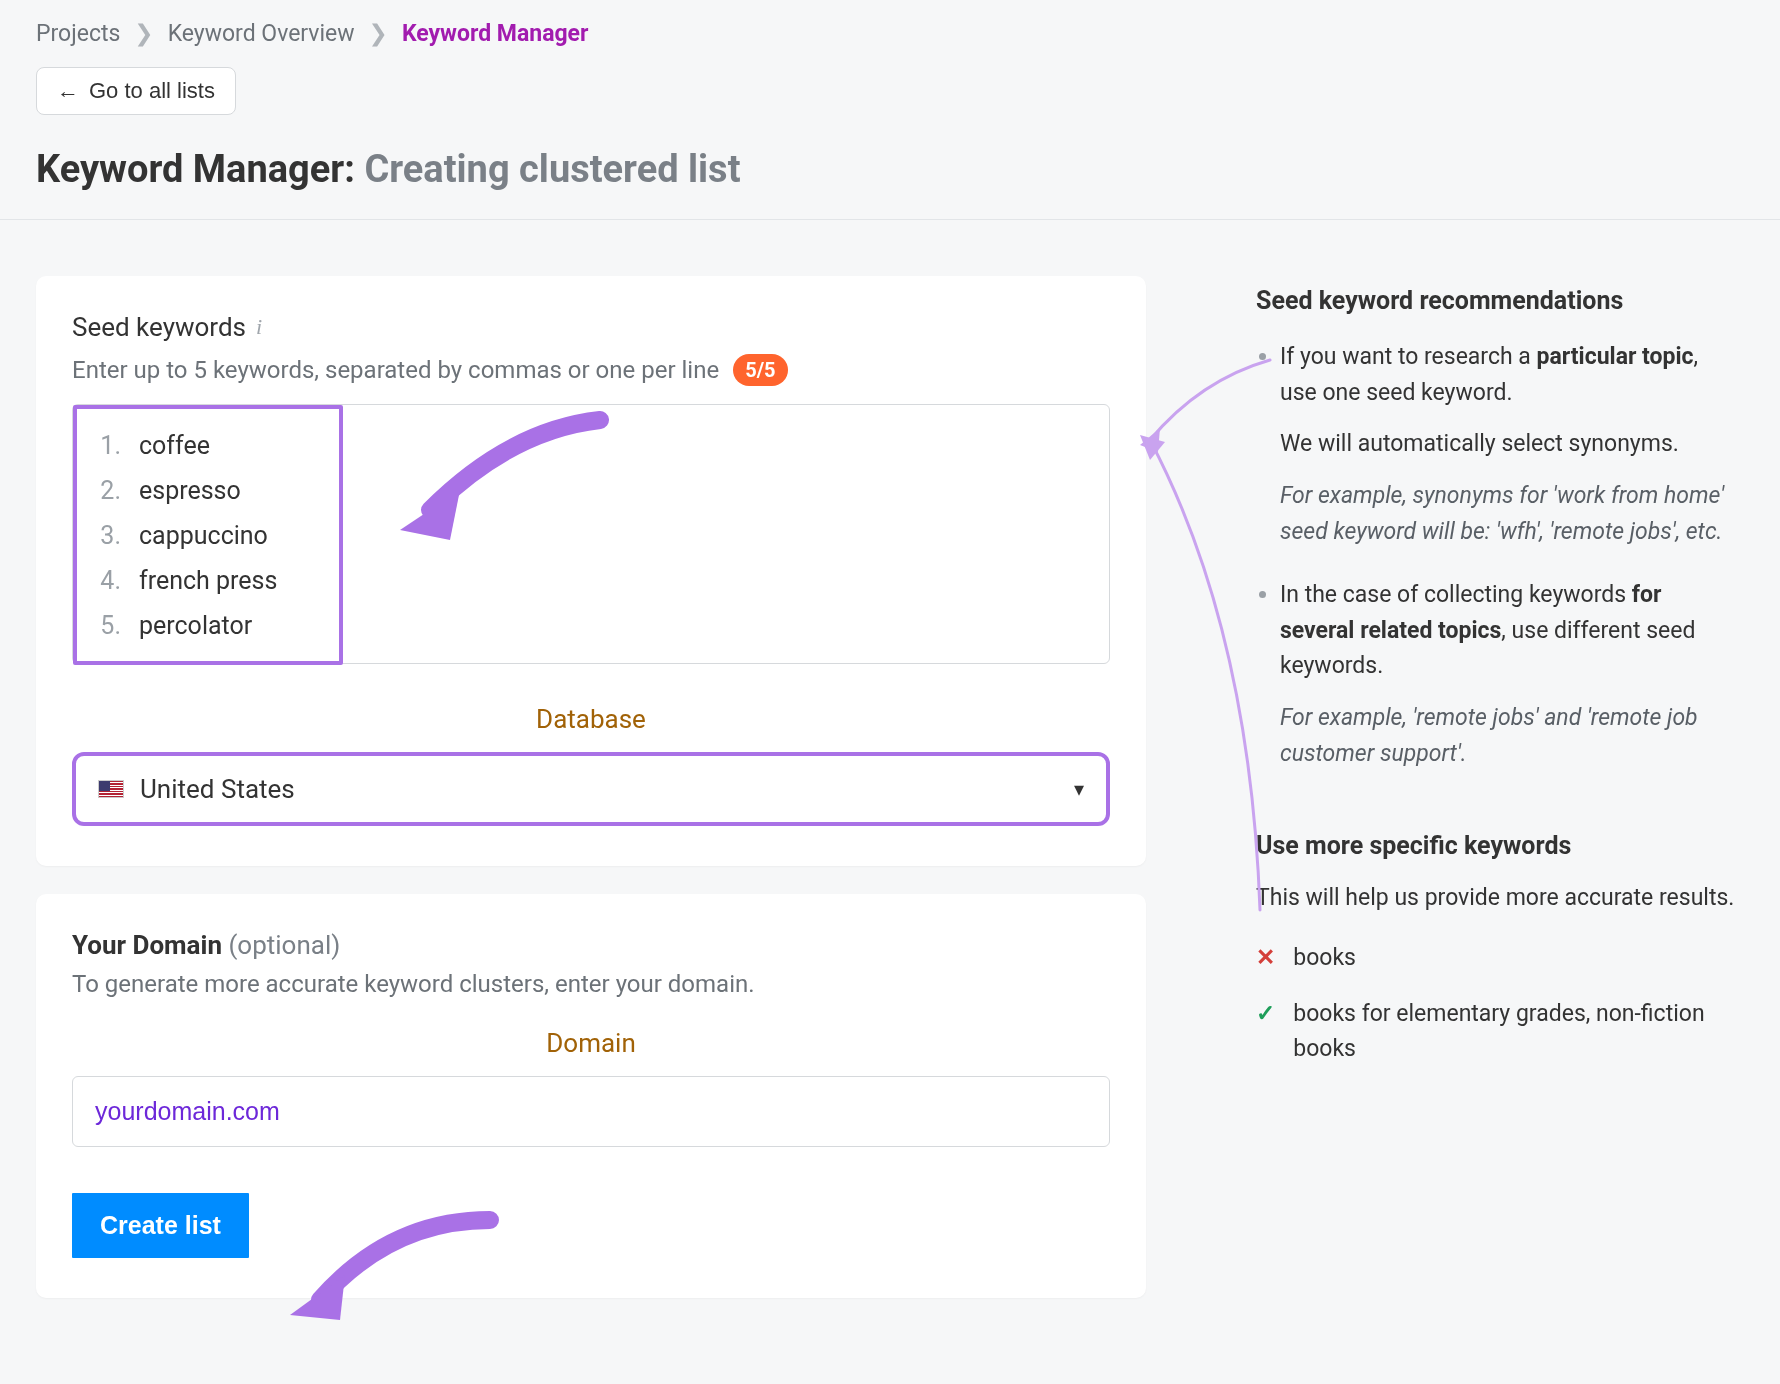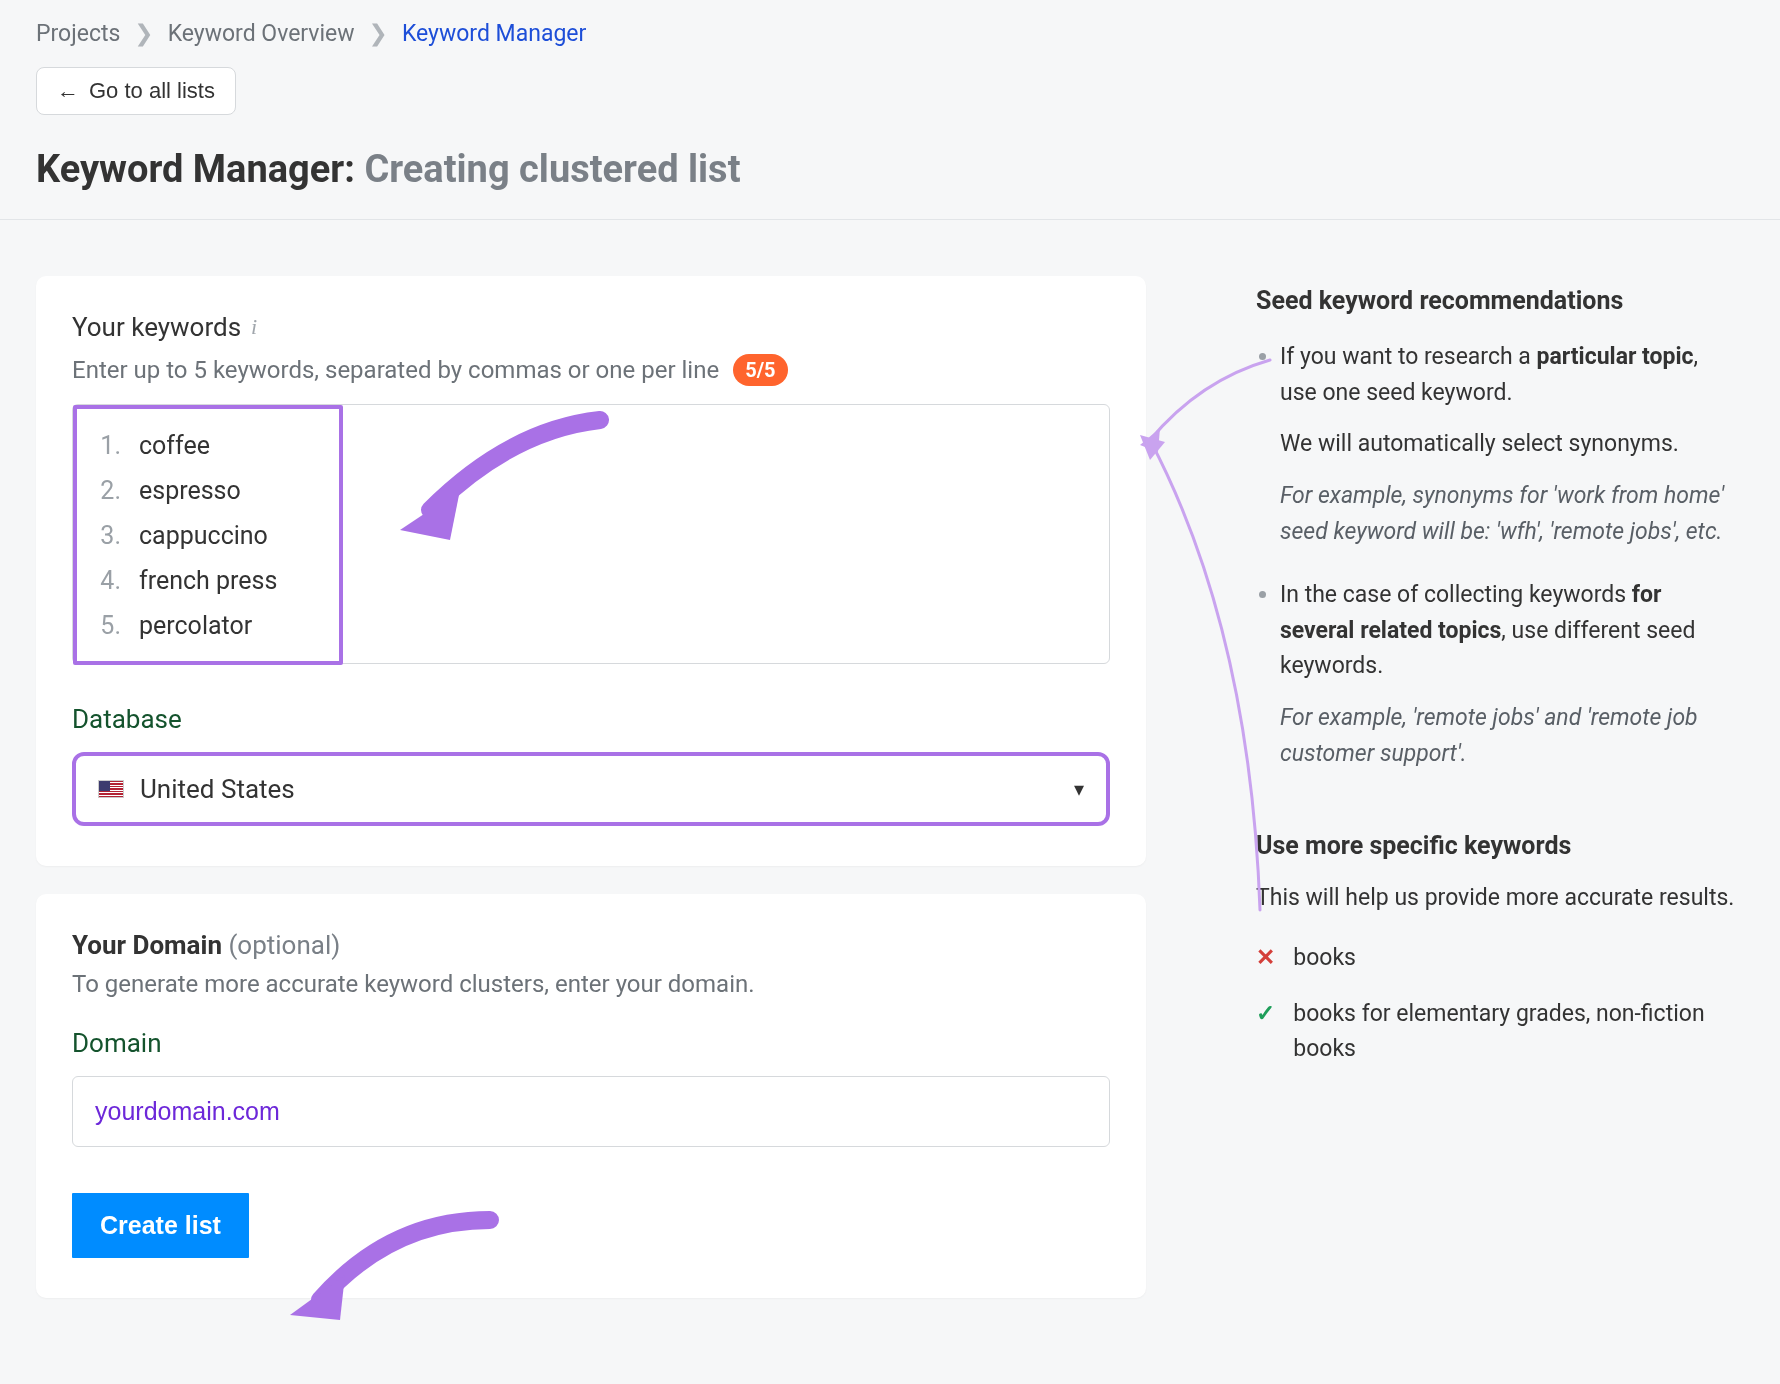--- a/index.html
+++ b/index.html
@@ -19,21 +19,21 @@
     align-items: center;
   }
   .breadcrumb {
     display: flex;
     align-items: center;
     gap: 14px;
     font-size: 23px;
   }
   .breadcrumb a { color: #6c7278; text-decoration: none; }
   .breadcrumb .sep { color: #b0b5ba; }
-  .breadcrumb .current { color: #1d4ed8; font-weight: 400; }
+  .breadcrumb .current { color: #a21caf; font-weight: 700; }
   .header-links {
     display: flex;
     gap: 32px;
     font-size: 23px;
   }
   .header-links a {
     color: #0d6efd;
     text-decoration: none;
     display: inline-flex;
     align-items: center;
@@ -129,21 +129,22 @@
     padding: 18px 24px;
     list-style: none;
     font-size: 25px;
     line-height: 1.8;
   }
   .kw-list li { display: flex; gap: 18px; }
   .kw-list .num { color: #9aa0a6; width: 24px; text-align: right; }
   .section-label {
     margin-top: 40px;
     font-size: 26px;
-    color: #14532d;
+    color: #a16207;
+    text-align: center;
   }
   .db-select {
     margin-top: 18px;
     border: 4px solid #a971e6;
     border-radius: 12px;
     padding: 18px 22px;
     display: flex;
     align-items: center;
     justify-content: space-between;
     font-size: 26px;
@@ -269,21 +270,21 @@
     <span class="sub">Creating clustered list</span>
   </h1>
   <hr class="divider">
 </div>
 
 <div class="content">
 
   <div class="left-col">
     <div class="card">
       <div class="label-row">
-        <span>Your keywords</span>
+        <span>Seed keywords</span>
         <span class="info-icon">i</span>
       </div>
       <div class="hint">
         <span>Enter up to 5 keywords, separated by commas or one per line</span>
         <span class="badge">5/5</span>
       </div>
       <div class="keywords-box">
         <div class="kw-highlight"></div>
         <ol class="kw-list">
           <li>

